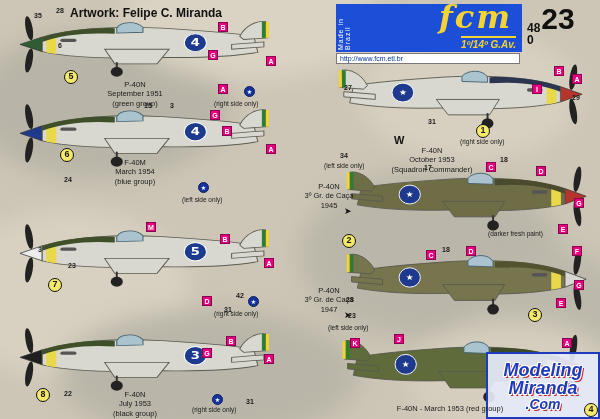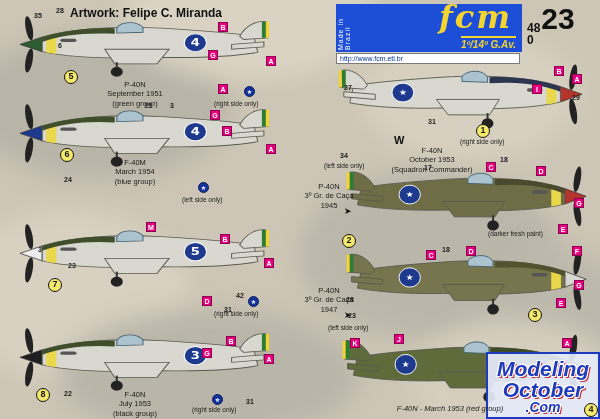--- a/index.html
+++ b/index.html
@@ -49,21 +49,21 @@
   .kind-letter{width:10px;height:10px;background:#e5007d;color:#fff;font-size:7px;font-weight:bold;line-height:10px;text-align:center;border:1px solid #8d0050;box-sizing:border-box;}
   .kind-circled{width:14px;height:14px;border:1.5px solid #111;border-radius:50%;background:#f4e96b;font-size:9px;font-weight:bold;line-height:11px;text-align:center;box-sizing:border-box;}
   .kind-caption{font-size:7.5px;text-align:center;white-space:pre-line;line-height:1.25;}
   .kind-note{font-size:6.5px;}
   .kind-roundel{width:11px;height:11px;border-radius:50%;background:#16339c;color:#fff;font-size:6px;line-height:11px;text-align:center;border:1px solid #0d1f5e;box-sizing:border-box;}
   .kind-emblem{font-size:11px;font-weight:bold;color:#111;letter-spacing:-1px;}
   .kind-arrow{font-size:9px;color:#111;}
 
   
   .mm-logo{position:absolute;left:486px;top:352px;width:114px;height:67px;z-index:5;background:rgba(228,234,247,.93);border:2px solid #1f3bbd;box-sizing:border-box;display:flex;flex-direction:column;align-items:center;justify-content:center;line-height:1;}
-  .mm-logo span{color:#1f3bbd;font-weight:bold;font-style:italic;font-size:21px;
+  .mm-logo span{color:#1f3bbd;font-weight:bold;font-style:italic;font-size:18px;
     text-shadow:-1px -1px 0 #fff,1px -1px 0 #fff,-1px 1px 0 #fff,1px 1px 0 #fff,2px 2px 0 #c0272d;}
   .mm-logo .com{font-size:14px;}
 </style>
 </head>
 <body>
 
 <div class="sheet">
   <div class="camo">
     <i class="blob b1"></i>
       <i class="blob b2"></i>
@@ -380,22 +380,22 @@
 3º Gr. de Caça
 1947</div>
       <div class="ann kind-arrow" style="left: 344px; top: 310px;">➤</div>
       <div class="ann kind-circled" style="left: 528px; top: 308px;">3</div>
       <div class="ann kind-number" style="left: 346px; top: 296px;">28</div>
       <div class="ann kind-number" style="left: 348px; top: 312px;">23</div>
       <div class="ann kind-note" style="left: 328px; top: 324px;">(left side only)</div>
       <div class="ann kind-letter" style="left: 350px; top: 338px;">K</div>
       <div class="ann kind-letter" style="left: 394px; top: 334px;">J</div>
       <div class="ann kind-letter" style="left: 562px; top: 338px;">A</div>
-      <div class="ann kind-caption" style="left: 380px; top: 404px; width: 140px; font-style: italic;">F-40N - March 1953 (red group)</div>
+      <div class="ann kind-caption" style="left: 380px; top: 404px; width: 140px;">F-40N - March 1953 (red group)</div>
       <div class="ann kind-circled" style="left: 584px; top: 403px;">4</div>
     </div>
 
   <div class="mm-logo">
     <span>Modeling</span>
-    <span>October</span>
+    <span>Miranda</span>
     <span class="com">.Com</span>
   </div>
 </div>
 
 </body></html>

